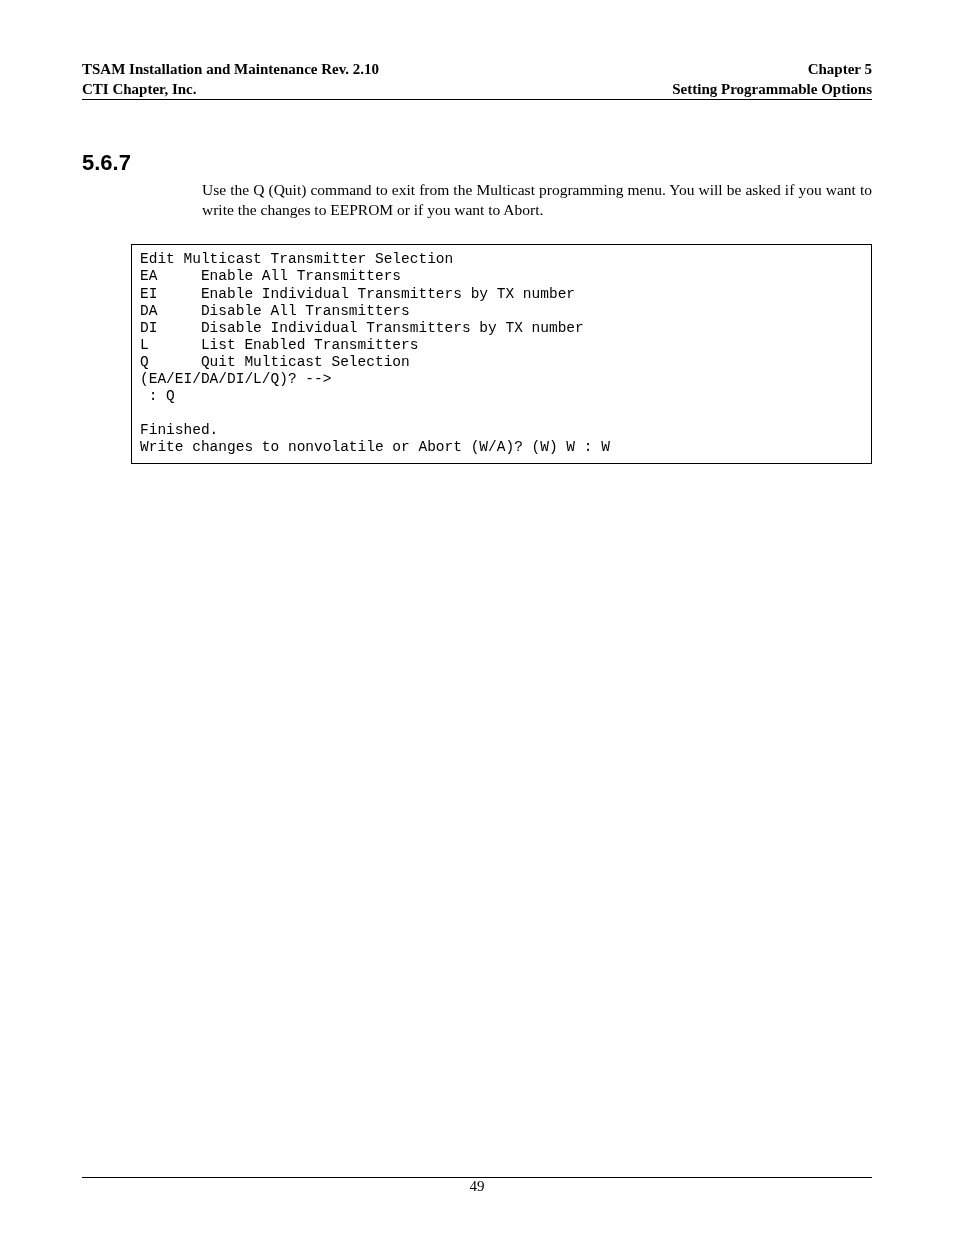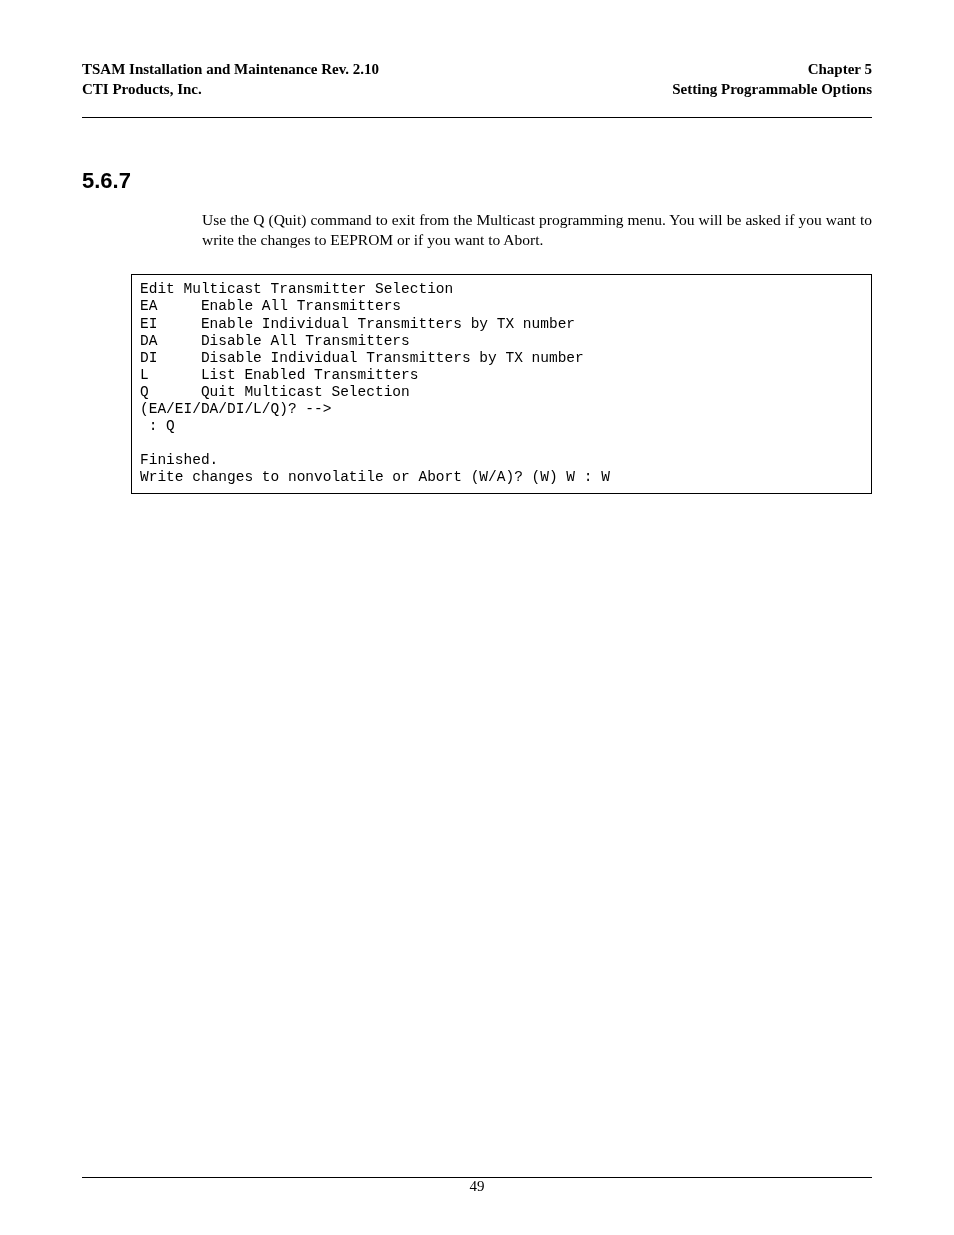--- a/index.html
+++ b/index.html
@@ -14,21 +14,21 @@
       height: 1235px;
       position: relative;
       padding: 60px 82px 40px 82px;
     }
     .header {
       display: flex;
       justify-content: space-between;
       font-weight: bold;
       font-size: 15px;
       border-bottom: 1.5px solid #000;
-      padding-bottom: 18px;
+      padding-bottom: 0;
       margin-bottom: 50px;
     }
     .header-left {
       text-align: left;
     }
     .header-right {
       text-align: right;
     }
     .header-line {
       line-height: 1.3;
@@ -50,21 +50,21 @@
     .section-title {
       font-weight: bold;
       font-size: 22px;
       font-family: Arial, Helvetica, sans-serif;
     }
     .body-text {
       margin-left: 120px;
       font-size: 15.5px;
       text-align: justify;
       line-height: 1.3;
-      margin-top: 16px;
+      margin-top: 4px;
     }
     .code-block {
       margin-left: 49px;
       margin-top: 24px;
       border: 1px solid #000;
       padding: 6px 8px;
       font-family: 'Courier New', Courier, monospace;
       font-size: 14.5px;
       white-space: pre;
       line-height: 1.18;
@@ -79,21 +79,21 @@
       padding-top: 0;
       font-size: 15px;
     }
   </style>
 </head>
 <body>
 
 <div class="header">
   <div class="header-left">
     <div class="header-line">TSAM Installation and Maintenance Rev. 2.10</div>
-    <div class="header-line">CTI Products, Inc.</div>
+    <div class="header-line">CTI Chapter, Inc.</div>
   </div>
   <div class="header-right">
     <div class="header-line">Chapter 5</div>
     <div class="header-line">Setting Programmable Options</div>
   </div>
 </div>
 
 <div class="section">
   <div class="section-title-row">
     <span class="section-number">5.6.7</span>

